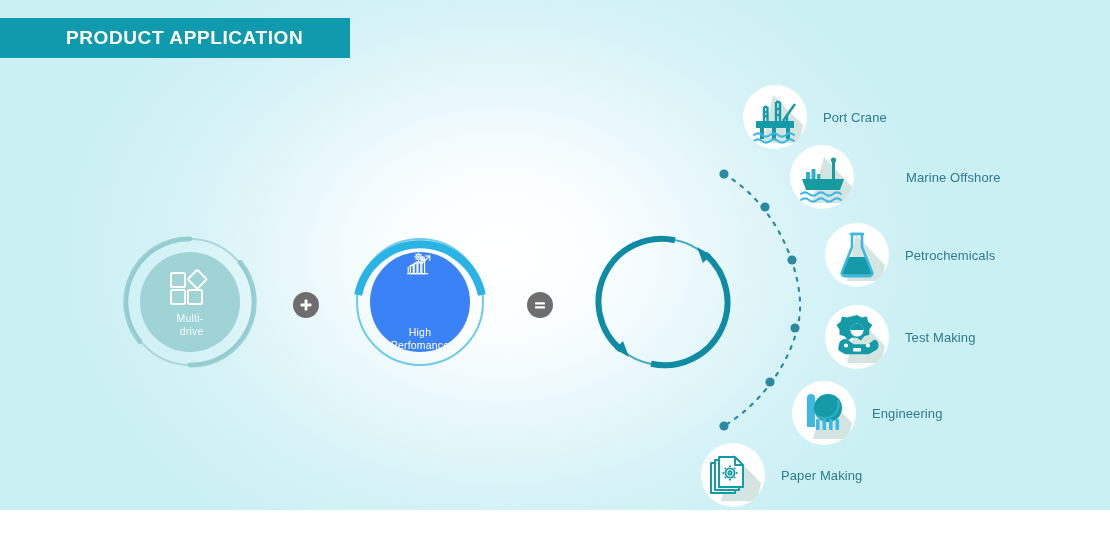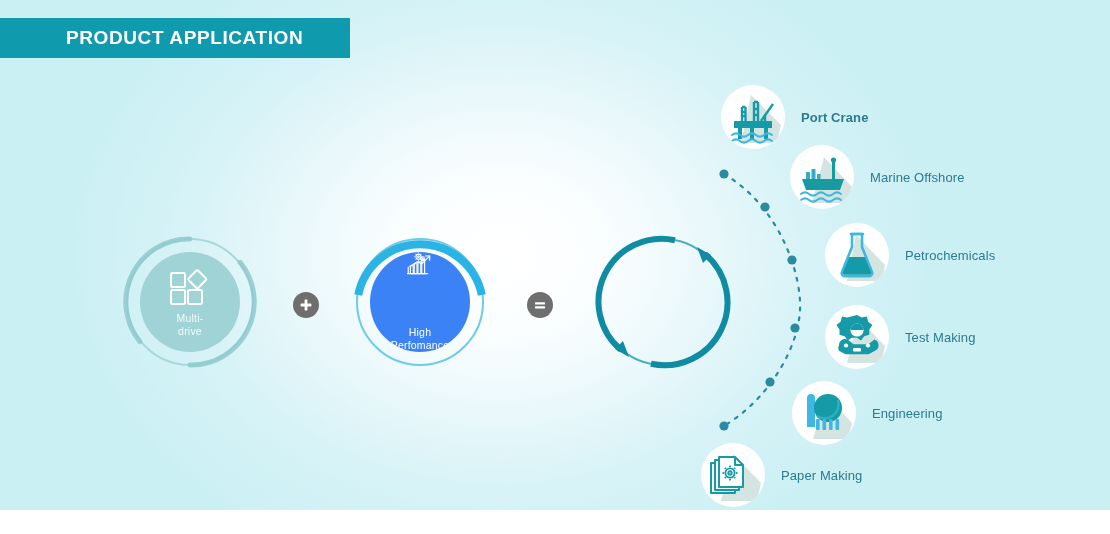--- a/index.html
+++ b/index.html
@@ -85,21 +85,21 @@
     color: #ffffff;
     font-size: 10.5px;
     line-height: 13px;
     text-align: center;
     white-space: pre-line;
     letter-spacing: 0.2px;
   }
 
   #node-multidrive { left: 120px; top: 232px; }
   #node-multidrive .node-disc { background: #9fd3d6; }
-  #node-multidrive .node-label { color: #f2fbfc; }
+  #node-multidrive .node-label { color: #f2fbfc; text-align: right; }
 
   #node-performance { left: 350px; top: 232px; }
   #node-performance .node-disc { background: #3b82f6; gap: 45px; }
 
   #node-engineering { left: 593px; top: 232px; }
   #node-engineering .node-disc { background: #1191ab; }
 
   
   .operator {
     position: absolute;
@@ -143,22 +143,22 @@
     left: 0; top: 0;
   }
   .app-label {
     margin-left: 16px;
     color: #2c7c8e;
     font-size: 13px;
     white-space: nowrap;
     letter-spacing: 0.1px;
   }
 
-  #app-0 { left: 721px; top: 85px; font-weight: bold; }
-  #app-1 { left: 790px; top: 145px; }
+  #app-0 { left: 743px; top: 85px; }
+  #app-1 { left: 790px; top: 145px; gap: 36px; }
   #app-2 { left: 825px; top: 223px; justify-content: space-between; }
   #app-3 { left: 825px; top: 305px; }
   #app-4 { left: 792px; top: 381px; }
   #app-5 { left: 701px; top: 443px; }
 </style>
 </head>
 <body>
 
 <div id="stage">
 

